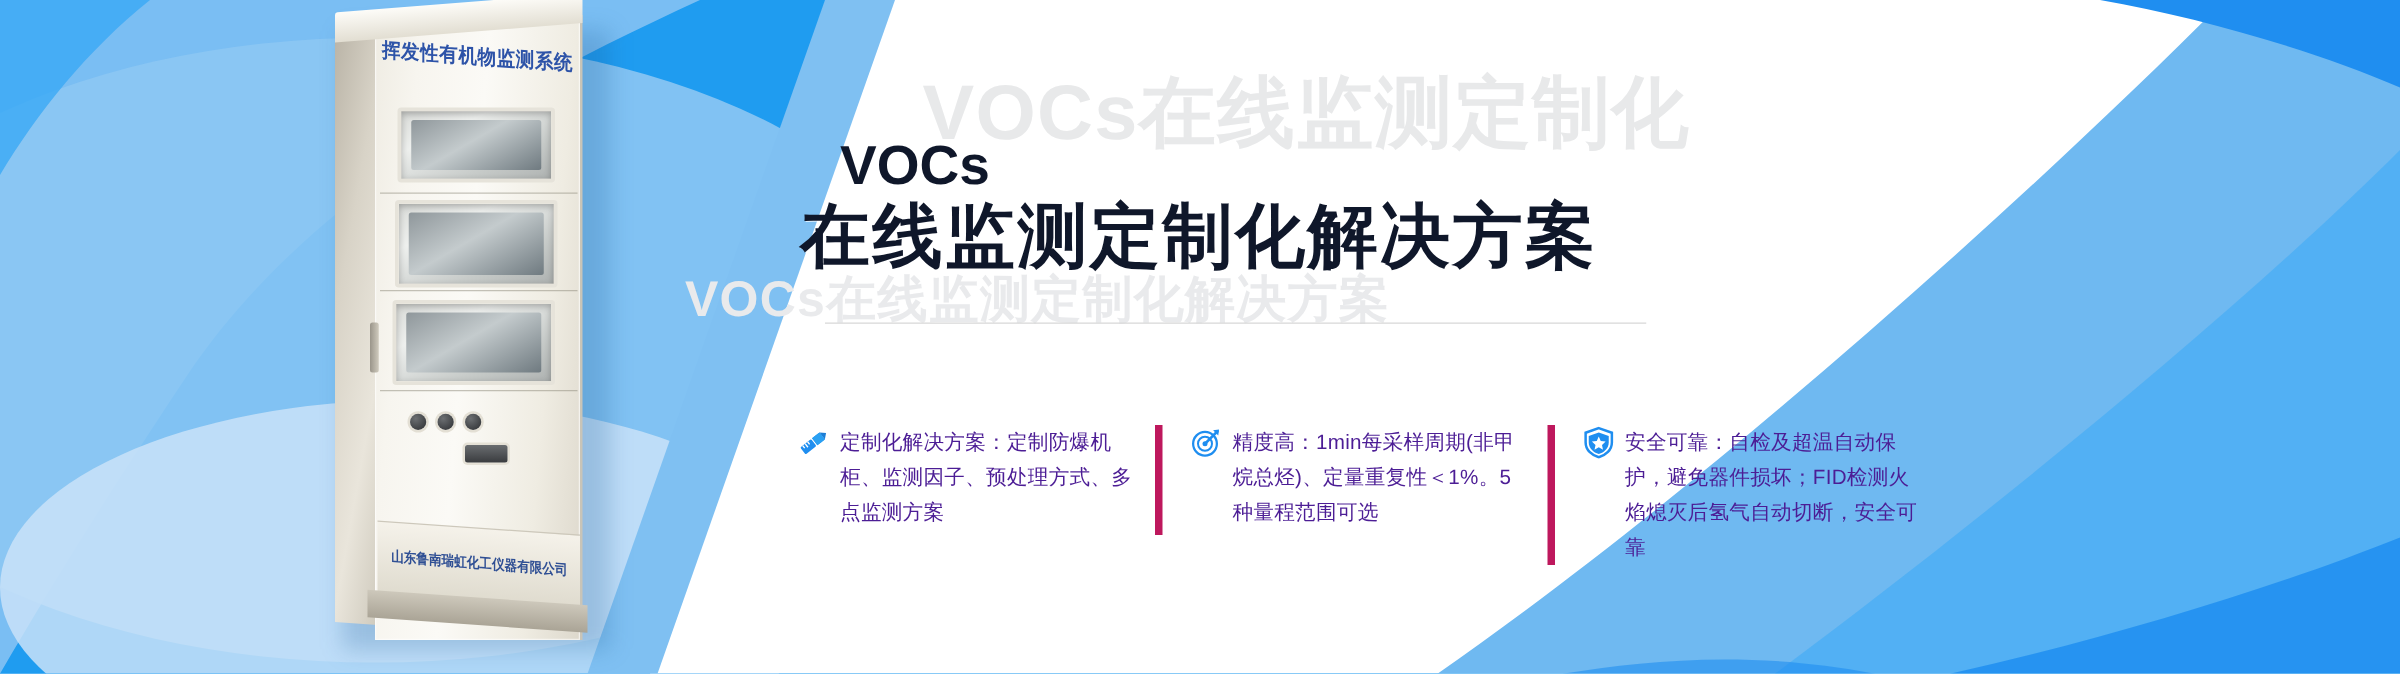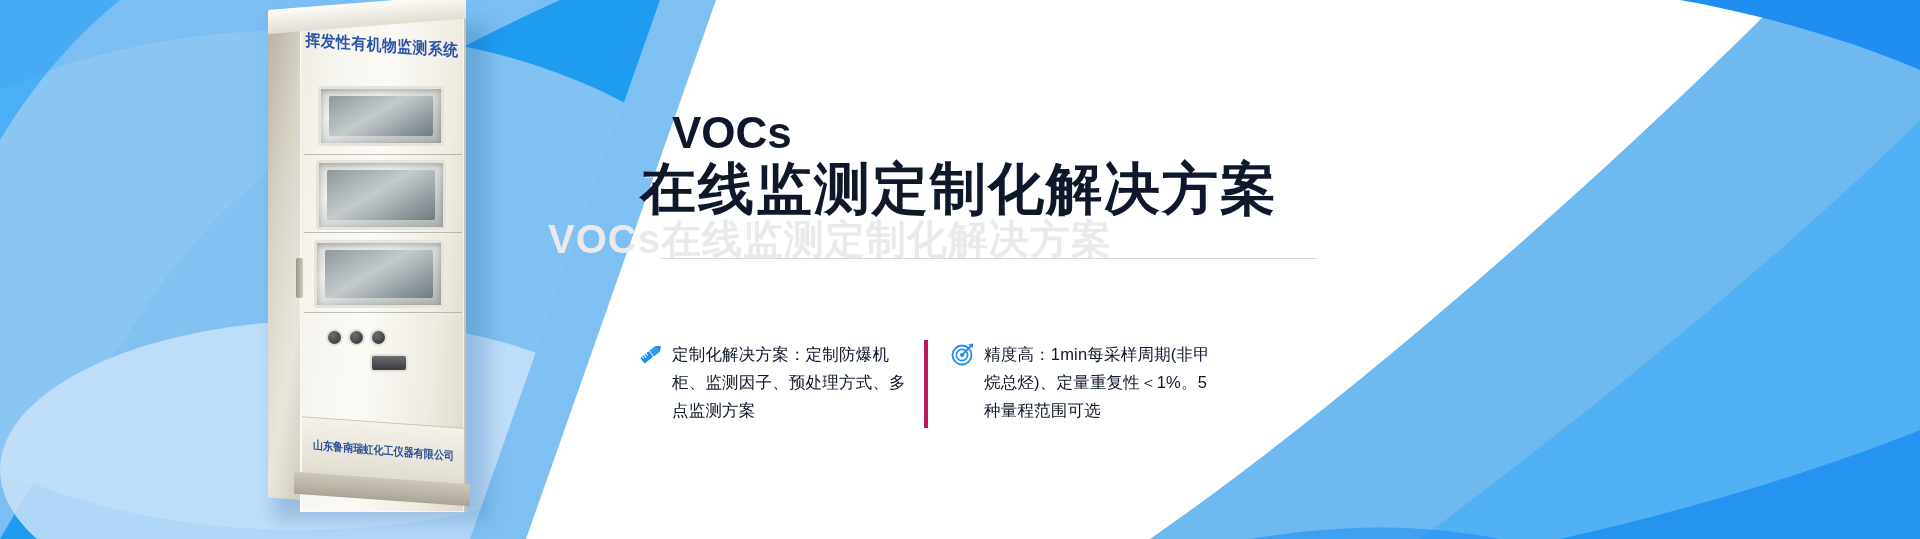--- a/index.html
+++ b/index.html
@@ -265,35 +265,35 @@
   .feature {
     position: relative;
     width: 272px;
     padding-right: 14px;
     display: flex;
     align-items: flex-start;
     gap: 8px;
   }
   .feature + .feature {
     padding-left: 22px;
-    border-left: 4px solid #be185d;
+    border-left: 6px solid #be185d;
     min-height: 88px;
     justify-content: flex-end;
   }
   .f-icon {
     flex: 0 0 auto;
     width: 26px;
     height: 26px;
     margin-top: 1px;
   }
   .f-icon svg { display: block; width: 26px; height: 26px; }
   .f-text {
     font-size: 16.5px;
     line-height: 28px;
-    color: #0f172a;
+    color: #4c1d95;
     letter-spacing: 0.2px;
   }
 
   
   .clip { overflow: hidden; }
 </style>
 </head>
 <body>
 
 <div class="banner clip">
@@ -351,20 +351,21 @@
 
     <div class="cab-bottombar"></div>
     <div class="cab-company">
       <span>山东鲁南瑞虹化工仪器有限公司</span>
     </div>
     <div class="cab-base"></div>
   </div>
 
   <div class="content">
 
+    <div class="ghost ghost-top">VOCs在线监测定制化</div>
 
     <div class="title-en">VOCs</div>
 
     <div class="title-cn">在线监测定制化解决方案</div>
 
     <div class="ghost ghost-bottom">VOCs在线监测定制化解决方案</div>
 
     <div class="divider"></div>
 
     <div class="features">
@@ -390,16 +391,26 @@
             <circle cx="12" cy="14" r="9.5" fill="none" stroke="#1f8ef0" stroke-width="1.8"></circle>
             <circle cx="12" cy="14" r="5.6" fill="none" stroke="#1f8ef0" stroke-width="1.6"></circle>
             <circle cx="12" cy="14" r="2" fill="#1f8ef0"></circle>
             <path d="M12 14 L22 4" stroke="#1f8ef0" stroke-width="2" stroke-linecap="round"></path>
             <path d="M18.5 3.2 L23.2 2.6 L22.6 7.3 Z" fill="#1f8ef0"></path>
           </svg>
         </span>
         <span class="f-text">精度高：1min每采样周期(非甲烷总烃)、定量重复性＜1%。5种量程范围可选</span>
       </div>
 
+      <div class="feature">
+        <span class="f-icon">
+          <svg viewBox="0 0 26 26">
+            <path d="M13 1.5 L23.5 5.2 V13 C23.5 19 18.6 23.3 13 24.8 C7.4 23.3 2.5 19 2.5 13 V5.2 Z" fill="none" stroke="#1f8ef0" stroke-width="2"></path>
+            <path d="M13 5 L21 7.8 V13 C21 17.6 17.3 21 13 22.2 C8.7 21 5 17.6 5 13 V7.8 Z" fill="#1f8ef0"></path>
+            <path d="M13 8.2 L14.6 11.8 L18.5 12.2 L15.6 14.9 L16.4 18.7 L13 16.7 L9.6 18.7 L10.4 14.9 L7.5 12.2 L11.4 11.8 Z" fill="#ffffff"></path>
+          </svg>
+        </span>
+        <span class="f-text">安全可靠：自检及超温自动保护，避免器件损坏；FID检测火焰熄灭后氢气自动切断，安全可靠</span>
+      </div>
 
     </div>
   </div>
 </div>
 
 </body></html>

